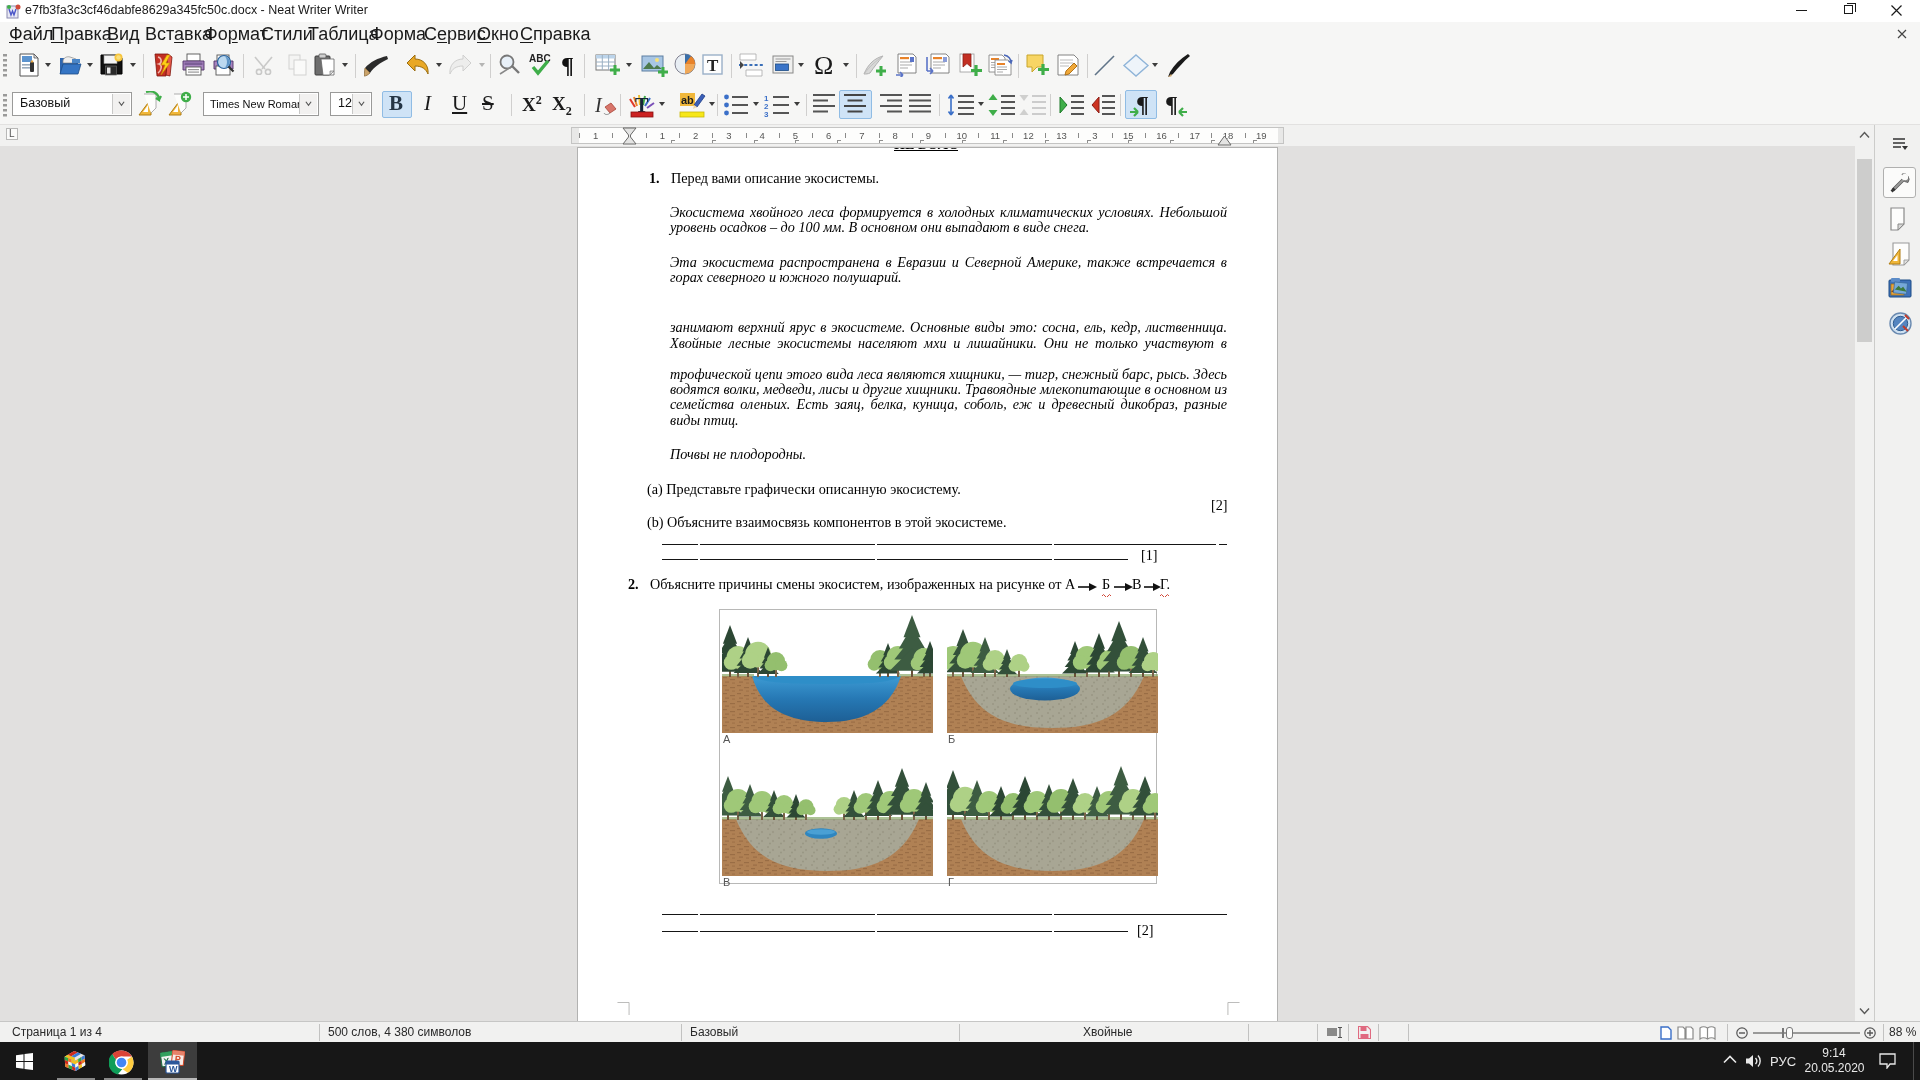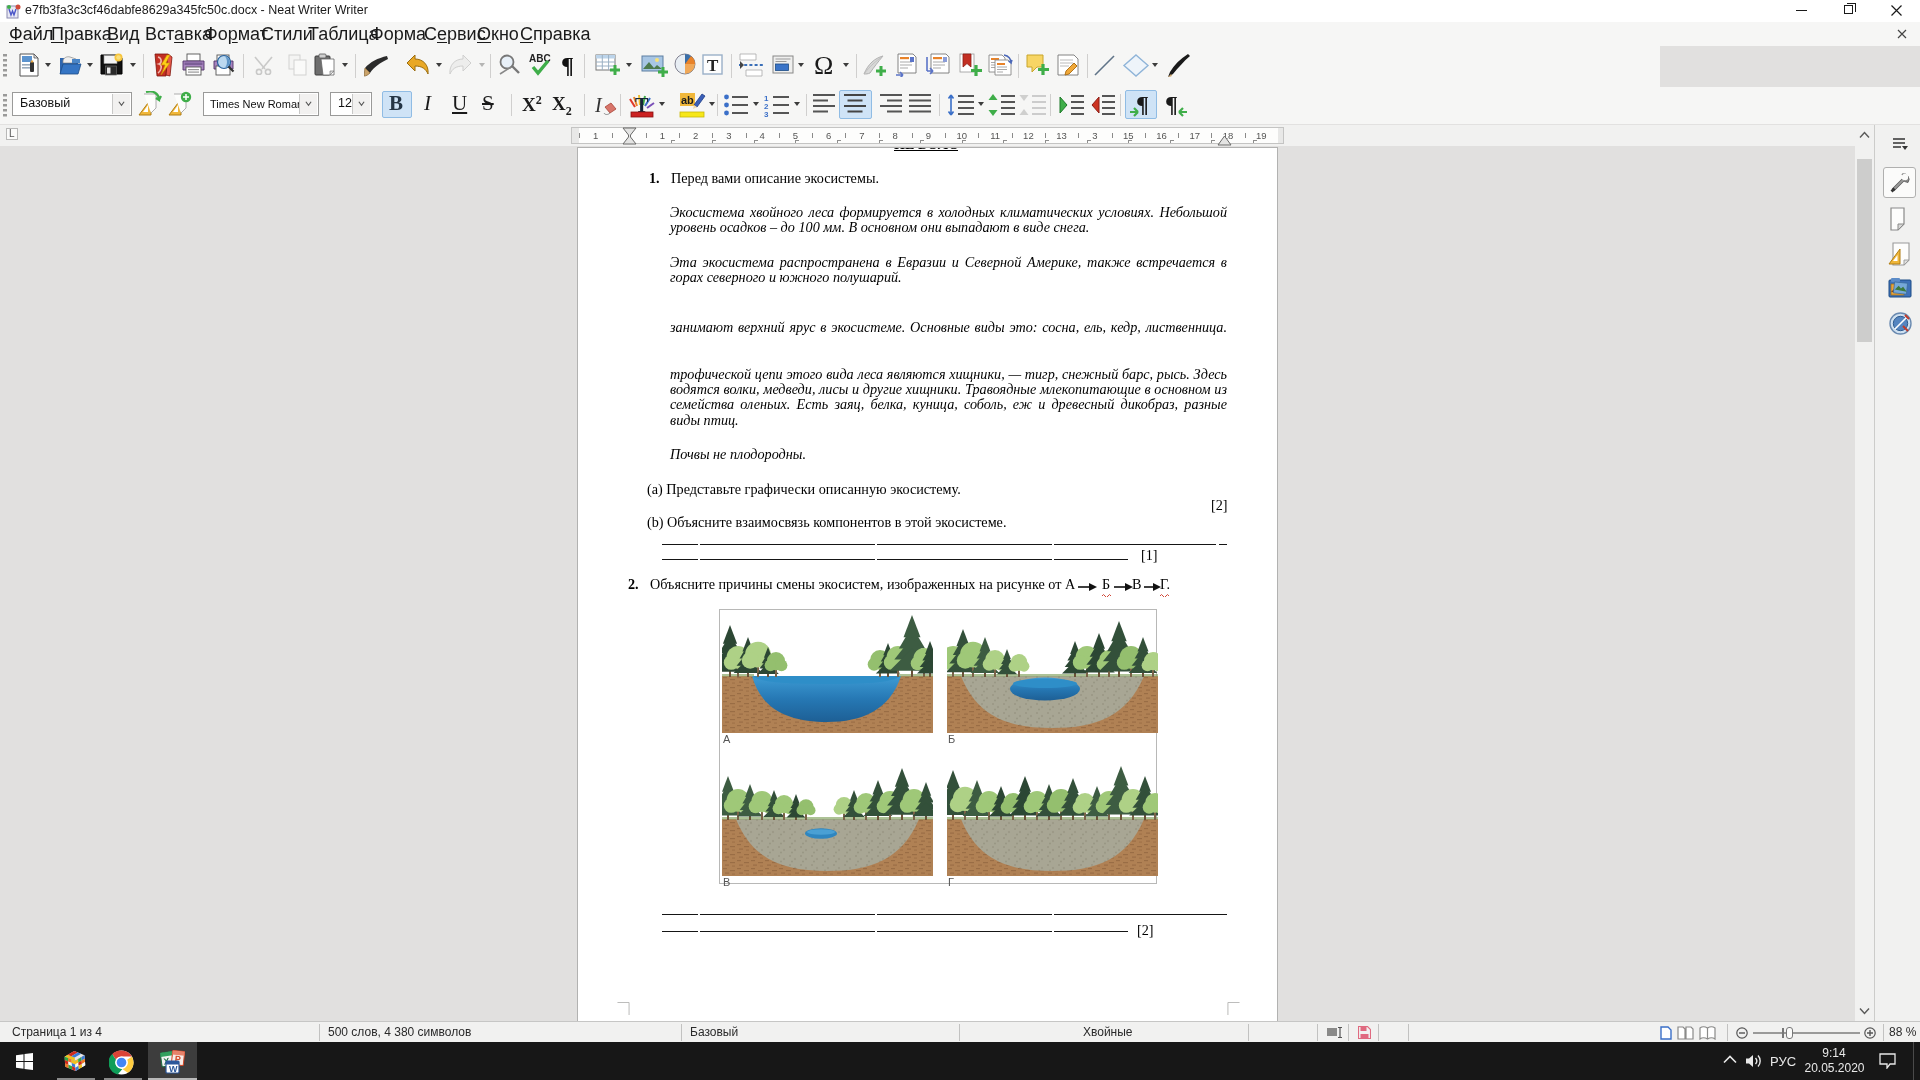--- a/index.html
+++ b/index.html
@@ -55,21 +55,21 @@
 <span class="mi" style="left:370px">Форма</span>
 <span class="mi" style="left:424px">С<span class="u">е</span>рвис</span>
 <span class="mi" style="left:477px"><span class="u">О</span>кно</span>
 <span class="mi" style="left:520px"><span class="u">С</span>правка</span>
 </div>
 
 <svg class="a" style="left:1897px;top:29px" width="10" height="10" viewBox="0 0 10 10">
     <path d="M1 1 L9 9 M9 1 L1 9" stroke="#444" stroke-width="1.2"></path>
   </svg>
 
-<div class="a" id="toolbar1" style="left:0;top:46px;width:1660px;height:41px;background:#f6f6f5">
+<div class="a" id="toolbar1" style="left:0;top:46px;width:1920px;height:41px;background:#f6f6f5">
 <svg class="a" style="left:3px;top:8px" width="5" height="24" viewBox="0 0 5 24">
       <g fill="#9a9a99">
         <rect y="0" width="4" height="2.5"></rect>
         <rect y="5" width="4" height="2.5"></rect>
         <rect y="10" width="4" height="2.5"></rect>
         <rect y="15" width="4" height="2.5"></rect>
         <rect y="20" width="4" height="2.5"></rect>
       </g>
     </svg>
 <svg class="ico" style="left:17px" width="24" height="24" viewBox="0 0 24 24">
@@ -519,20 +519,21 @@
 <div class="a" style="left:316px;top:0;width:64px;height:6px;overflow:hidden">
         <span class="doc" style="position:absolute;left:0;top:-12px;font-weight:bold;text-decoration:underline;white-space:nowrap">НЕ БОЛОТО</span>
       </div>
 <div class="a doc" style="left:71px;top:22px;font-weight:bold">1.</div>
 <div class="a doc" style="left:93px;top:22px">Перед вами описание экосистемы.</div>
 <div class="a doc jline" style="top:56px">Экосистема хвойного леса формируется в холодных климатических условиях. Небольшой</div>
 <div class="a doc lline" style="top:71.4px">уровень осадков – до 100 мм. В основном они выпадают в виде снега.</div>
 <div class="a doc jline" style="top:106px">Эта экосистема распространена в Евразии и Северной Америке, также встречается в</div>
 <div class="a doc lline" style="top:121.4px">горах северного и южного полушарий.</div>
 <div class="a doc jline" style="top:171.4px">занимают верхний ярус в экосистеме. Основные виды это: сосна, ель, кедр, лиственница.</div>
+<div class="a doc jline" style="top:186.8px">Хвойные лесные экосистемы населяют мхи и лишайники. Они не только участвуют в</div>
 <div class="a doc jline" style="top:233px">водятся волки, медведи, лисы и другие хищники. Травоядные млекопитающие в основном из</div>
 <div class="a doc jline" style="top:217.6px">трофической цепи этого вида леса являются хищники, — тигр, снежный барс, рысь. Здесь</div>
 <div class="a doc jline" style="top:248.4px">семейства оленьих. Есть заяц, белка, куница, соболь, еж и древесный дикобраз, разные</div>
 <div class="a doc lline" style="top:263.8px">виды птиц.</div>
 <div class="a doc lline" style="top:298px">Почвы не плодородны.</div>
 <div class="a doc" style="left:69px;top:333px">(a) Представьте графически описанную экосистему.</div>
 <div class="a doc" style="left:633px;top:349px">[2]</div>
 <div class="a doc" style="left:69px;top:366px">(b) Объясните взаимосвязь компонентов в этой экосистеме.</div>
 <div class="us" style="left:84px;top:396px;width:36px"></div>
       <div class="us" style="left:122px;top:396px;width:175px"></div>

